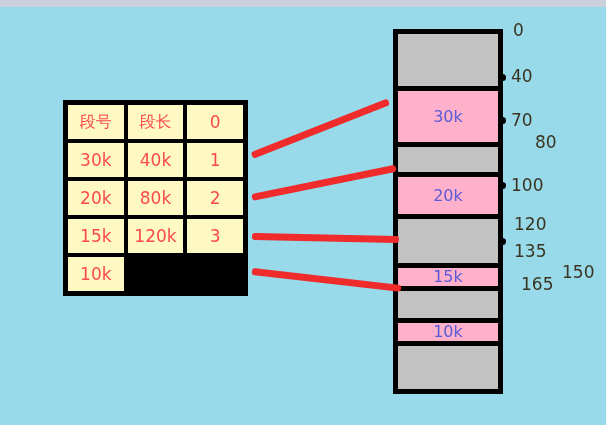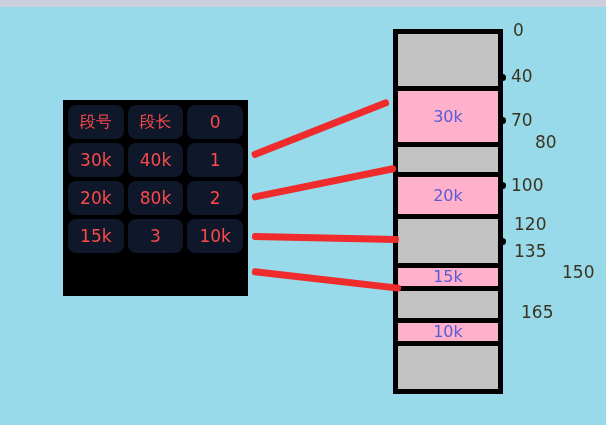--- a/index.html
+++ b/index.html
@@ -38,29 +38,28 @@
     border: 5px solid #000;
     box-sizing: border-box;
     background: #000;
     display: grid;
     grid-template-rows: repeat(5, 1fr);
     grid-template-columns: repeat(3, 1fr);
     gap: 4px;
     padding: 0px;
   }
   #seg-table .cell {
-    background: #0f172a;
+    background: #fef9c3;
     color: #fb4a4a;
     font-size: 17px;
     display: flex;
     align-items: center;
     justify-content: center;
     font-family: "DejaVu Sans", sans-serif;
     line-height: 1;
-    border-radius: 8px;
   }
   #seg-table .cell.head {
     font-size: 16px;
   }
   #seg-table .cell.num {
     font-size: 17px;
   }
 
   
   #mem-box {
@@ -131,20 +130,21 @@
     <div class="cell num">0</div>
     <div class="cell num">30k</div>
     <div class="cell num">40k</div>
 
     <div class="cell num">1</div>
     <div class="cell num">20k</div>
     <div class="cell num">80k</div>
 
     <div class="cell num">2</div>
     <div class="cell num">15k</div>
+    <div class="cell num">120k</div>
 
     <div class="cell num">3</div>
     <div class="cell num">10k</div>
   </div>
 
   <div id="mem-box">
     <div class="mem-block free" style="flex:0 0 52px;"></div>
     <div class="mem-sep"></div>
     <div class="mem-block used" style="flex:0 0 51px;">30k</div>
     <div class="mem-sep"></div>
@@ -169,20 +169,20 @@
   <div class="tick-dot" style="left:499px; top:238px;"></div>
 
   <div class="tick-label" style="left:513px; top:22px;">0</div>
   <div class="tick-label" style="left:511px; top:68px;">40</div>
   <div class="tick-label" style="left:511px; top:112px;">70</div>
   <div class="tick-label" style="left:511px; top:134px;margin-left:24px;">80</div>
   <div class="tick-label" style="left:511px; top:177px;">100</div>
   <div class="tick-label" style="left:514px; top:216px;">120</div>
   <div class="tick-label" style="left:514px; top:243px;">135</div>
   <div class="tick-label" style="left:514px; top:264px;margin-left:48px;">150</div>
-  <div class="tick-label" style="left:521px; top:304px;text-align:right;">165</div>
+  <div class="tick-label" style="left:521px; top:276px;text-align:right;">165</div>
 
   <div class="arrow" style="left:252px; top:152px; width:147px; transform:rotate(-21.5deg);"></div>
   <div class="arrow" style="left:252px; top:194px; width:147px; transform:rotate(-11.5deg);"></div>
   <div class="arrow" style="left:252px; top:233px; width:147px; transform:rotate(1.2deg);"></div>
   <div class="arrow" style="left:252px; top:268px; width:150px; transform:rotate(6.5deg);"></div>
 
 </div>
 
 </body></html>

